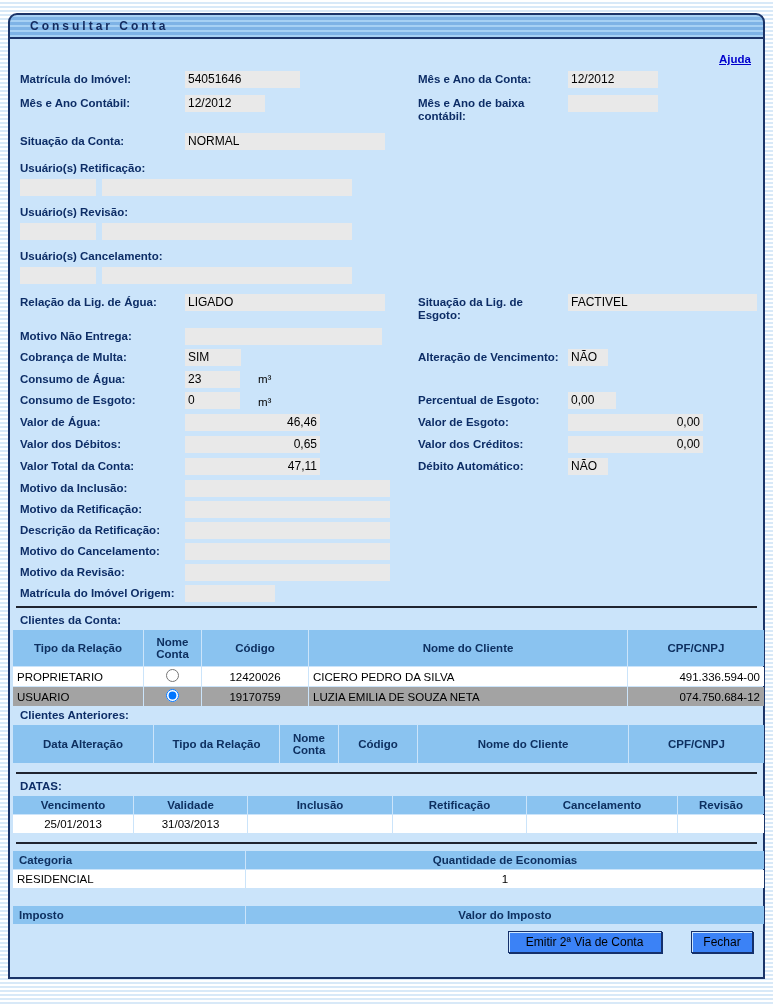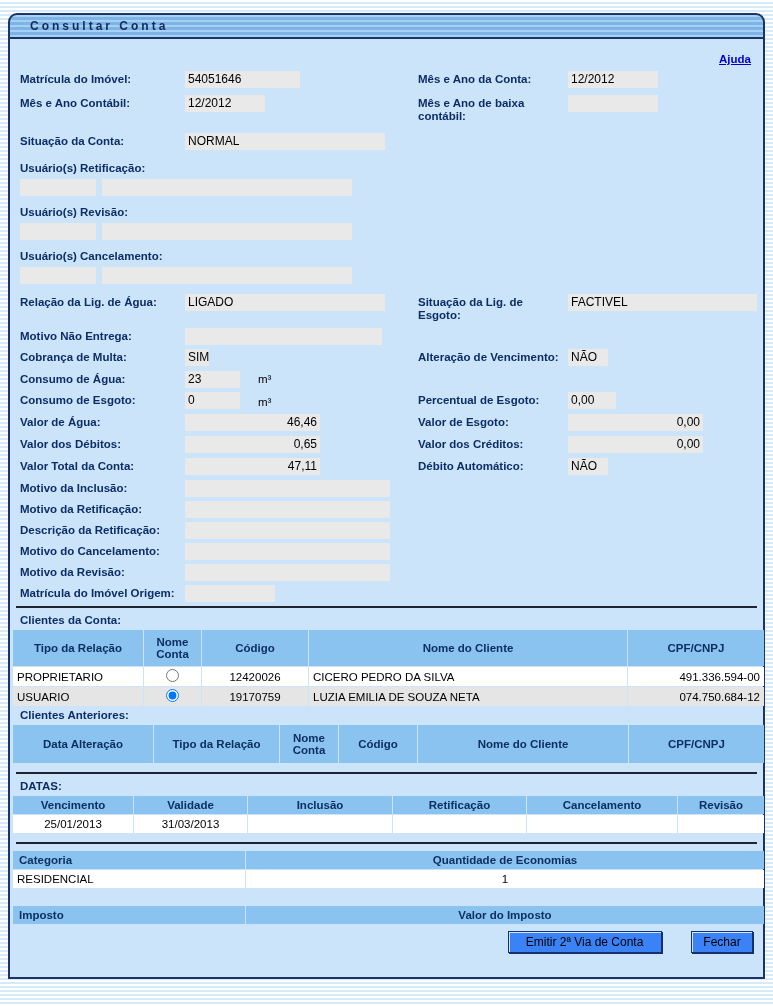--- a/index.html
+++ b/index.html
@@ -18,33 +18,33 @@
   .help-row a { color:#0000cc; font-weight:bold; font-size:11.5px; text-decoration:underline; cursor:pointer; }
   .form { padding:0 4px 0 8px; }
   .frow { display:flex; align-items:flex-start; margin-bottom:6px; min-height:17px; }
   .lbl { flex:0 0 165px; font-size:11.5px; font-weight:bold; color:#0d2d66; line-height:13px; padding-top:2px; }
   .farea { flex:0 0 233px; }
   .lblr { flex:0 0 150px; font-size:11.5px; font-weight:bold; color:#0d2d66; line-height:13px; padding-top:2px; }
   .fld { display:inline-block; background:#e9e9e9; height:17px; line-height:15px; padding:1px 3px;
          font-size:12px; color:#000; vertical-align:top; }
   .num { text-align:right; }
   .unit { font-size:11.5px; color:#000; margin-left:18px; padding-top:2px; display:inline-block; }
-  .w40{width:40px} .w42{width:24px} .w48{width:48px} .w55{width:55px} .w76{width:76px}
+  .w40{width:40px} .w42{width:56px} .w48{width:48px} .w55{width:55px} .w76{width:76px}
   .w80{width:80px} .w90{width:90px} .w115{width:115px} .w135{width:135px} .w197{width:197px}
   .w200{width:200px} .w205{width:205px} .w250{width:250px}
   .lblrow { margin-bottom:2px; }
   .subfields { margin-bottom:8px; }
   .subfields .fld { margin-right:6px; }
   .mb10 { margin-bottom:10px; }
   .sep { border:none; border-top:2px solid #1f2430; margin:4px 4px 4px 4px; }
   .sec-label { font-size:11.5px; font-weight:bold; color:#0d2d66; padding:2px 0 3px 8px; }
   table { border-collapse:separate; border-spacing:1px; width:753px; margin:0 auto; table-layout:fixed; font-size:11.5px; }
   th { background:#8ac3f0; color:#0e3060; font-weight:bold; text-align:center; padding:2px; }
   td { background:#ffffff; padding:2px 4px; height:18px; color:#000; }
-  tr.alt td { background:#e5e5e5; }
+  tr.alt td { background:#a3a3a3; }
   .cell-left { text-align:left; } .cell-center { text-align:center; } .cell-right { text-align:right; }
   .th-left { text-align:left; padding-left:6px;margin-top:40px; }
   .radio-cell { text-align:center; }
   .clientes th { height:36px; }
   .anteriores th { height:38px; }
   .datas th { height:18px; }
   .small-tbl th { height:18px; }
   .btn-row { text-align:right; padding:6px 8px 0 0; }
   .btn { background:#3b82f6; border:1px solid #15306b; box-shadow:1px 1px 0 #15306b, inset 1px 1px 0 #cfe8ff;
          font-size:12px; color:#000; height:22px; font-family:"Liberation Sans",sans-serif; cursor:pointer; }

